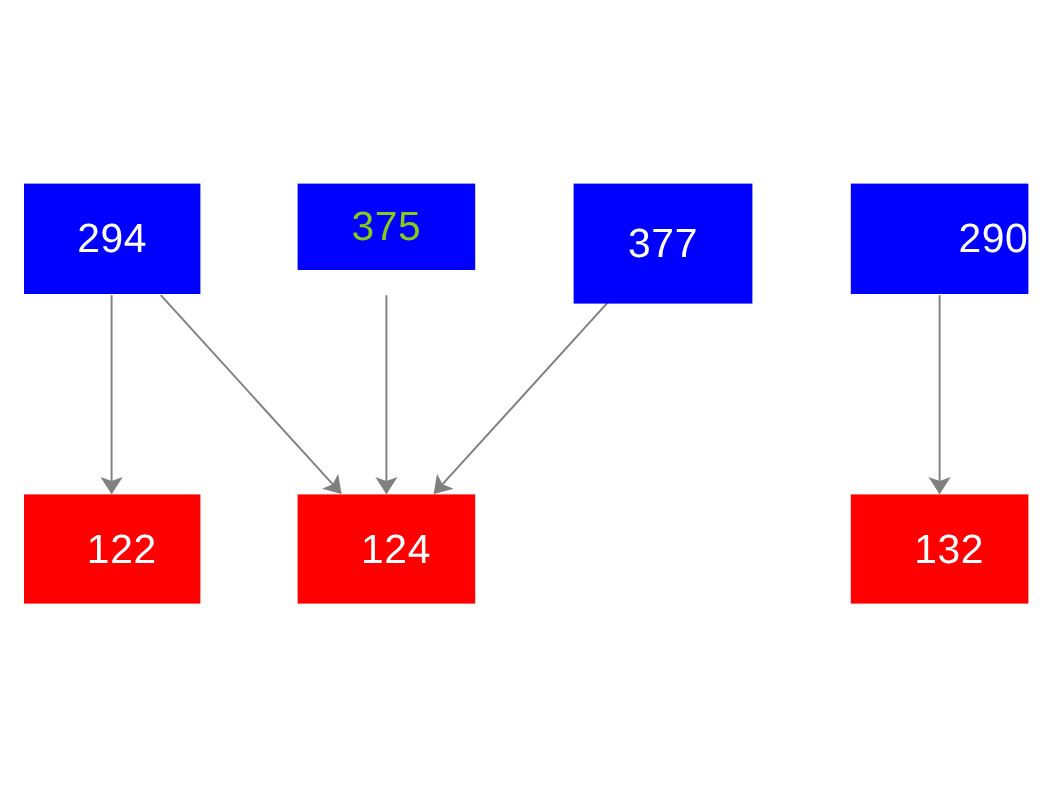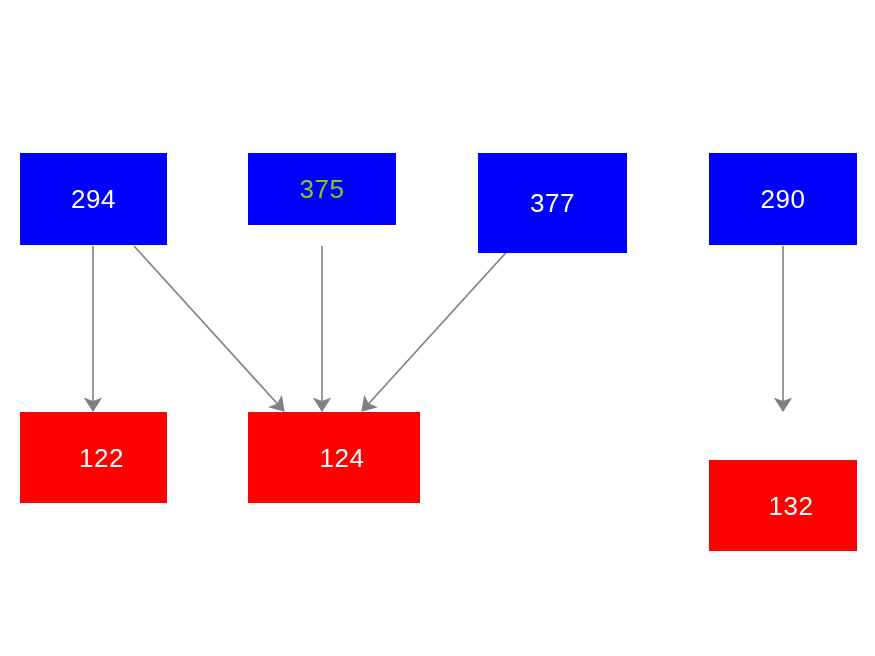--- a/index.html
+++ b/index.html
@@ -26,21 +26,21 @@
     height: 656px;
     pointer-events: none;
   }
   .node {
     position: absolute;
     display: flex;
     align-items: center;
     justify-content: center;
     box-sizing: border-box;
     color: #ffffff;
-    font-size: 26px;
+    font-size: 34px;
     font-family: "Liberation Sans", sans-serif;
     letter-spacing: 0.5px;
     line-height: 1;
     user-select: none;
   }
   .node-source {
     background: #0000ff;
   }
   .node-target {
     background: #ff0000;
@@ -73,27 +73,27 @@
   <div id="nodes">
       <div class="node node-source" style="left: 20px; top: 153px; width: 147px; height: 92px; background: rgb(0, 0, 255); color: rgb(255, 255, 255);">
         <span class="node-label">294</span>
       </div>
       <div class="node node-source" style="left: 248px; top: 153px; width: 148px; height: 72px; background: rgb(0, 0, 255); color: #84cc16;">
         <span class="node-label">375</span>
       </div>
       <div class="node node-source" style="left: 478px; top: 153px; width: 149px; height: 100px; background: rgb(0, 0, 255); color: rgb(255, 255, 255);">
         <span class="node-label">377</span>
       </div>
-      <div class="node node-source" style="left: 709px; top: 153px; width: 148px; height: 92px; background: rgb(0, 0, 255); color: rgb(255, 255, 255);">
+      <div class="node node-source" style="left: 709px; top: 153px; width: 148px; height: 92px; background: rgb(0, 0, 255); color: rgb(255, 255, 255); justify-content: flex-end;">
         <span class="node-label">290</span>
       </div>
       <div class="node node-target" style="left: 20px; top: 412px; width: 147px; height: 91px; background: rgb(255, 0, 0); color: rgb(255, 255, 255);">
         <span class="node-label">122</span>
       </div>
-      <div class="node node-target" style="left: 248px; top: 412px; width: 172px; height: 91px; background: rgb(255, 0, 0); color: rgb(255, 255, 255);">
+      <div class="node node-target" style="left: 248px; top: 412px; width: 148px; height: 91px; background: rgb(255, 0, 0); color: rgb(255, 255, 255);">
         <span class="node-label">124</span>
       </div>
-      <div class="node node-target" style="left: 709px; top: 412px; width: 148px; height: 91px; background: rgb(255, 0, 0); color: rgb(255, 255, 255); margin-top: 48px;">
+      <div class="node node-target" style="left: 709px; top: 412px; width: 148px; height: 91px; background: rgb(255, 0, 0); color: rgb(255, 255, 255);">
         <span class="node-label">132</span>
       </div>
     </div>
 
 </div>
 
 </body></html>

